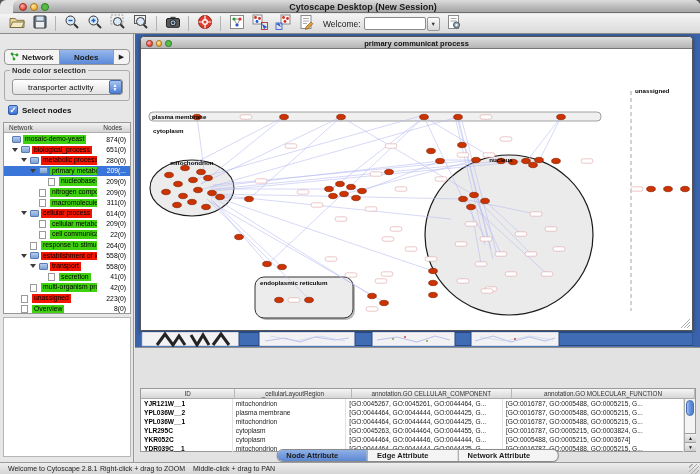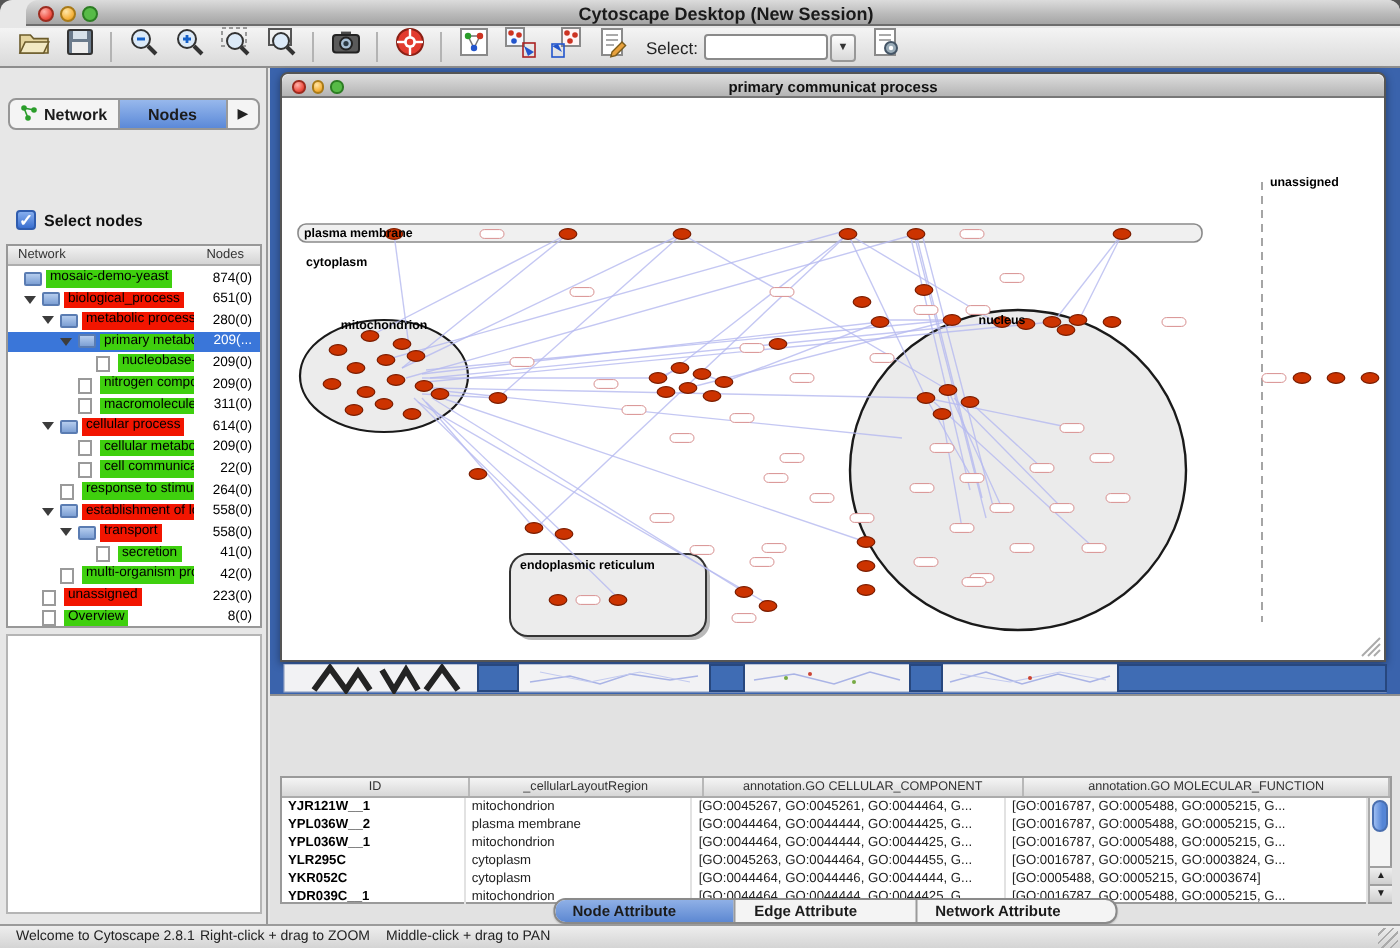--- a/index.html
+++ b/index.html
@@ -225,21 +225,21 @@
       </div>
     <div class="tbtn">
         <span><svg width="16" height="16">
             <rect x="3" y="1.5" width="10" height="13" fill="#fff" stroke="#8a8a8a"></rect>
             <line x1="5" y1="4.5" x2="11" y2="4.5" stroke="#aaa"></line>
             <line x1="5" y1="7" x2="11" y2="7" stroke="#aaa"></line>
             <line x1="5" y1="9.5" x2="9" y2="9.5" stroke="#aaa"></line>
             <path d="M8 13l5-5 1.8 1.8-5 5-2.4.6z" fill="#e8a13c" stroke="#7a5a1a" stroke-width="0.7"></path>
           </svg></span>
       </div>
-    <div class="search-label">Select:</div>
+    <div class="search-label">Welcome:</div>
     <input class="search-input" value="" style="">
     <div class="search-drop">▼</div>
     <div class="tbtn">
         <span><svg width="16" height="16">
             <rect x="2.5" y="1.5" width="10" height="13" fill="#fff" stroke="#8a8a8a"></rect>
             <line x1="4.5" y1="4.5" x2="10.5" y2="4.5" stroke="#aaa"></line>
             <line x1="4.5" y1="7" x2="10.5" y2="7" stroke="#aaa"></line>
             <circle cx="10.5" cy="11" r="3" fill="#9aacb8" stroke="#445566"></circle>
             <circle cx="10.5" cy="11" r="1.1" fill="#fff"></circle>
           </svg></span>
@@ -255,20 +255,30 @@
               <circle cx="2" cy="2" r="1.4" fill="#2a9d2a"></circle>
               <circle cx="7" cy="3" r="1.4" fill="#2a9d2a"></circle>
               <circle cx="4" cy="7" r="1.4" fill="#2a9d2a"></circle>
             </svg></span>
         <span>Network</span>
       </div>
       <div class="side-tab sel">
         <span>Nodes</span>
       </div>
       <div class="tab-arrow">▶</div>
+    </div>
+    <div class="groupbox">
+      <div class="groupbox-legend">Node color selection</div>
+      <div class="dropdown">
+        <div class="dropdown-text">transporter activity</div>
+        <div class="dropdown-stepper">
+            <span>▲</span>
+            <span>▼</span>
+          </div>
+      </div>
     </div>
     <div class="checkbox-row">
       <div class="checkbox">✓</div>
       <div class="checkbox-label">Select nodes</div>
     </div>
     <div class="tree-box">
       <div class="tree-head">
         <span class="th-net">Network</span>
         <span class="th-nodes">Nodes</span>
       </div>

